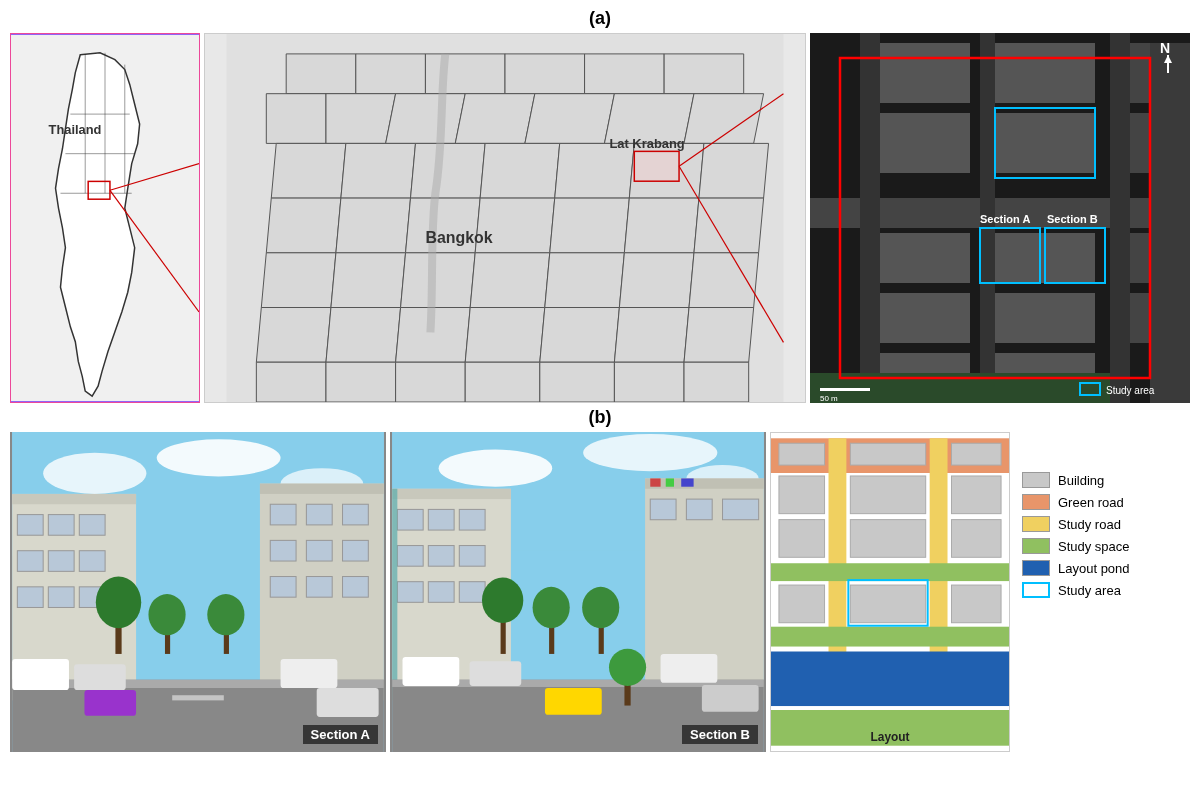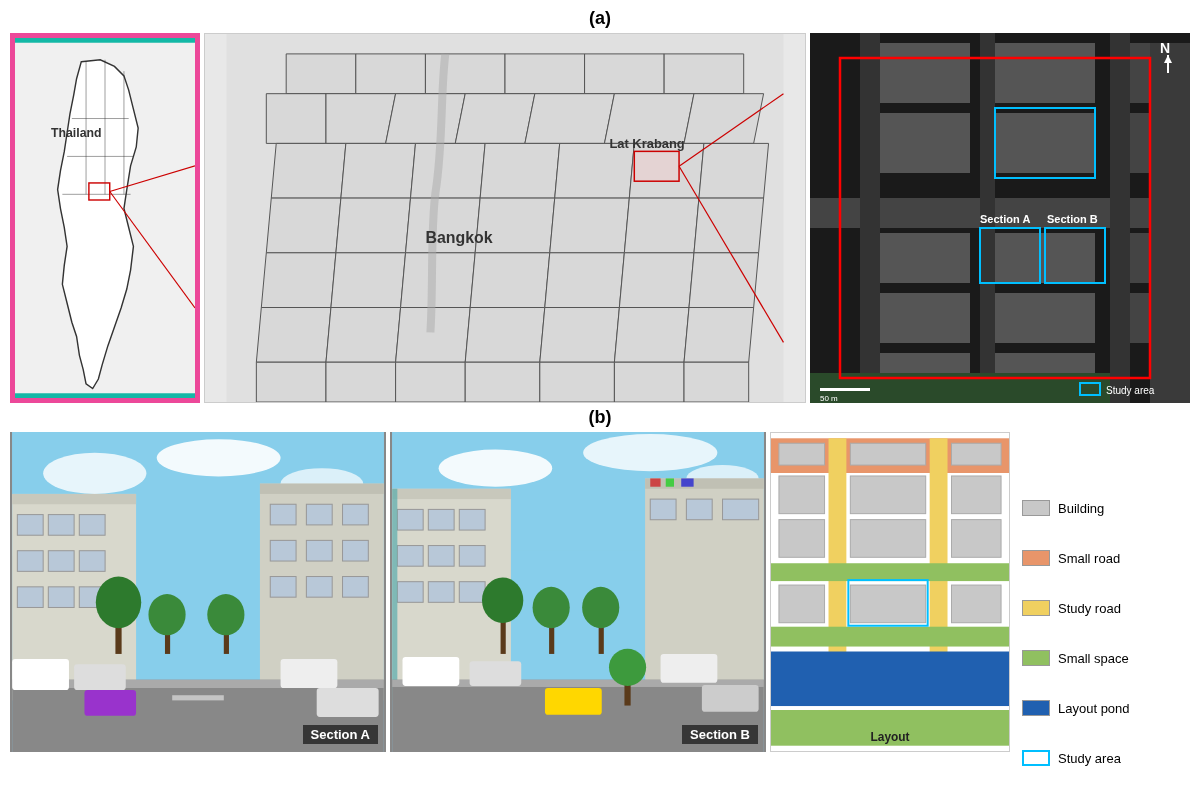--- a/index.html
+++ b/index.html
@@ -33,22 +33,22 @@
       flex-direction: row;
       height: 370px;
       gap: 4px;
       margin-bottom: 4px;
     }
 
     
     .thailand-panel {
       width: 190px;
       height: 100%;
-      border: 5px solid #ec4899;
-      background: #14b8a6;
+      border: 1px solid #ec4899;
+      background: #8b5cf6;
       position: relative;
       flex-shrink: 0;
     }
 
     
     .bangkok-panel {
       flex: 1;
       height: 100%;
       border: 1px solid #ccc;
       background: #e8e8e8;
@@ -117,21 +117,20 @@
       justify-content: flex-start;
       padding: 40px 4px 4px 4px;
       gap: 6px;
     }
 
     .legend-item {
       display: flex;
       align-items: center;
       gap: 8px;
       font-size: 13px;
-      margin-top: 28px;
     }
 
     .legend-swatch {
       width: 28px;
       height: 16px;
       border: 1px solid #999;
       flex-shrink: 0;
     }
 
     
@@ -476,29 +475,29 @@
         </svg>
       </div>
 
       <div class="layout-legend">
         <div class="legend-item">
           <div class="legend-swatch" style="background:#c8c8c8;"></div>
           <span>Building</span>
         </div>
         <div class="legend-item">
           <div class="legend-swatch" style="background:#e8956a;"></div>
-          <span>Small road</span>
+          <span>Green road</span>
         </div>
         <div class="legend-item">
           <div class="legend-swatch" style="background:#f0d060;"></div>
           <span>Study road</span>
         </div>
         <div class="legend-item">
           <div class="legend-swatch" style="background:#90c060;"></div>
-          <span>Small space</span>
+          <span>Study space</span>
         </div>
         <div class="legend-item">
           <div class="legend-swatch" style="background:#2060b0;"></div>
           <span>Layout pond</span>
         </div>
         <div class="legend-item">
           <div class="legend-swatch" style="background:transparent; border: 2px solid #00bfff;"></div>
           <span>Study area</span>
         </div>
       </div>

